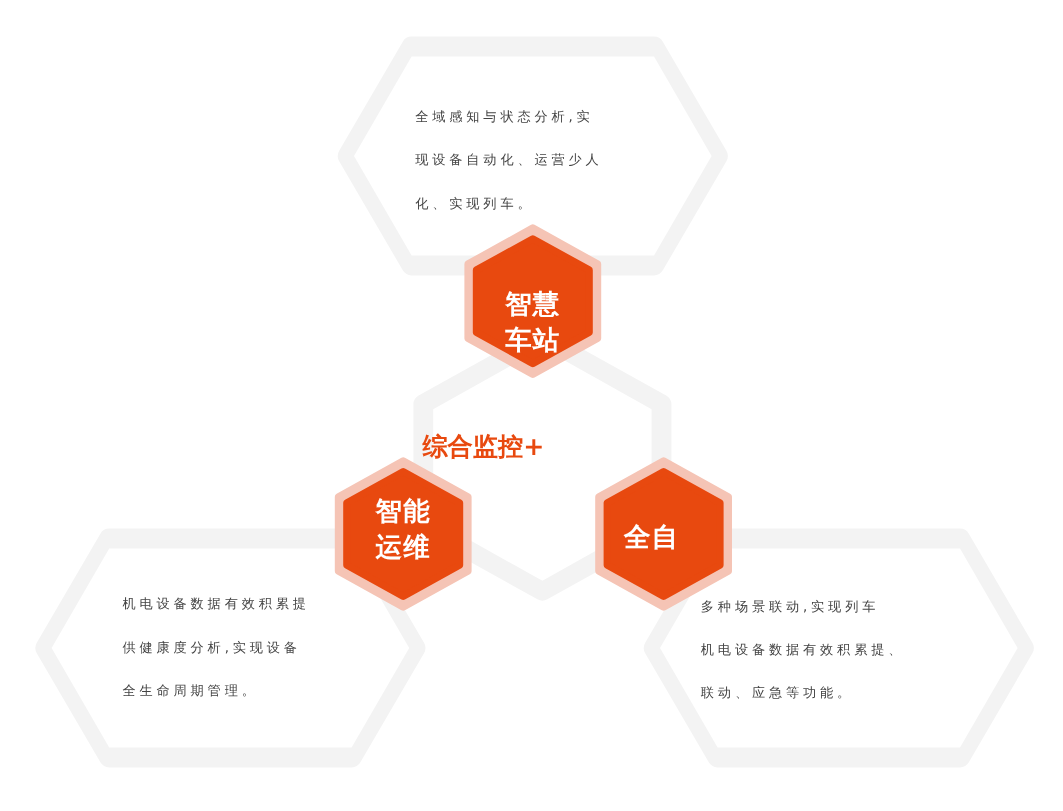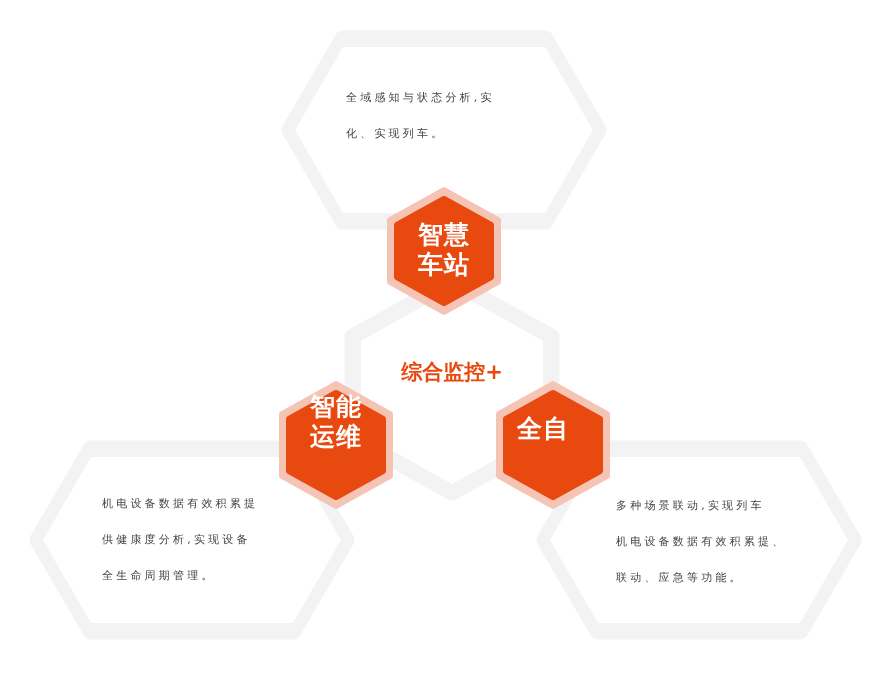--- a/index.html
+++ b/index.html
@@ -2,24 +2,24 @@
 <html><head>
 <meta charset="utf-8">
 <style>
   html, body { margin: 0; padding: 0; background: #ffffff; }
   body { width: 886px; height: 676px; position: relative; overflow: hidden;
          font-family: "DejaVu Sans", "Liberation Sans", sans-serif; }
   svg.bg { position: absolute; left: 0; top: 0; }
   .desc { position: absolute; color: #444444; font-size: 11px; line-height: 36px;
           letter-spacing: 3.2px; white-space: nowrap; }
   .desc div { height: 36px; }
-  .badge-label { position: absolute; color: #ffffff; font-weight: bold; font-size: 25px;
-                 line-height: 30px; text-align: center; letter-spacing: 1px; }
+  .badge-label { position: absolute; color: #ffffff; font-weight: bold; font-size: 22px;
+                 line-height: 30px; text-align: center; letter-spacing: 1px; margin-top: 20px; }
   .center-title { position: absolute; color: #e8490f; font-weight: bold; font-size: 21px;
-                  text-align: center; white-space: nowrap; }
+                  white-space: nowrap; }
 </style>
 </head>
 <body>
 
 <svg class="bg" width="886" height="676" viewBox="0 0 886 676">
 
   <g fill="none" stroke="#f3f3f3" stroke-width="17" stroke-linejoin="round">
     <polygon points="343,39 545,39 598,130 545,221 343,221 290,130"></polygon>
     <polygon points="91,449 293,449 346,540 293,631 91,631 38,540"></polygon>
     <polygon points="598,449 800,449 853,540 800,631 598,631 545,540"></polygon>
@@ -59,24 +59,25 @@
 <div class="badge-label" style="left:286px; top:392px; width:100px;">
   <div>智能</div>
   <div>运维</div>
 </div>
 <div class="badge-label" style="left:503px; top:414px; width:80px;">
   <div>全自</div>
 </div>
 
 <div class="desc" style="left:346px; top:80px;">
   <div>全域感知与状态分析,实</div>
+  <div>现设备自动化、运营少人</div>
   <div>化、实现列车。</div>
 </div>
 <div class="desc" style="left:102px; top:486px;">
   <div>机电设备数据有效积累提</div>
   <div>供健康度分析,实现设备</div>
   <div>全生命周期管理。</div>
 </div>
-<div class="desc" style="left:616px; top:488px;">
+<div class="desc" style="left:584px; top:488px;">
   <div>多种场景联动,实现列车</div>
   <div>机电设备数据有效积累提、</div>
   <div>联动、应急等功能。</div>
 </div>
 
 </body></html>

